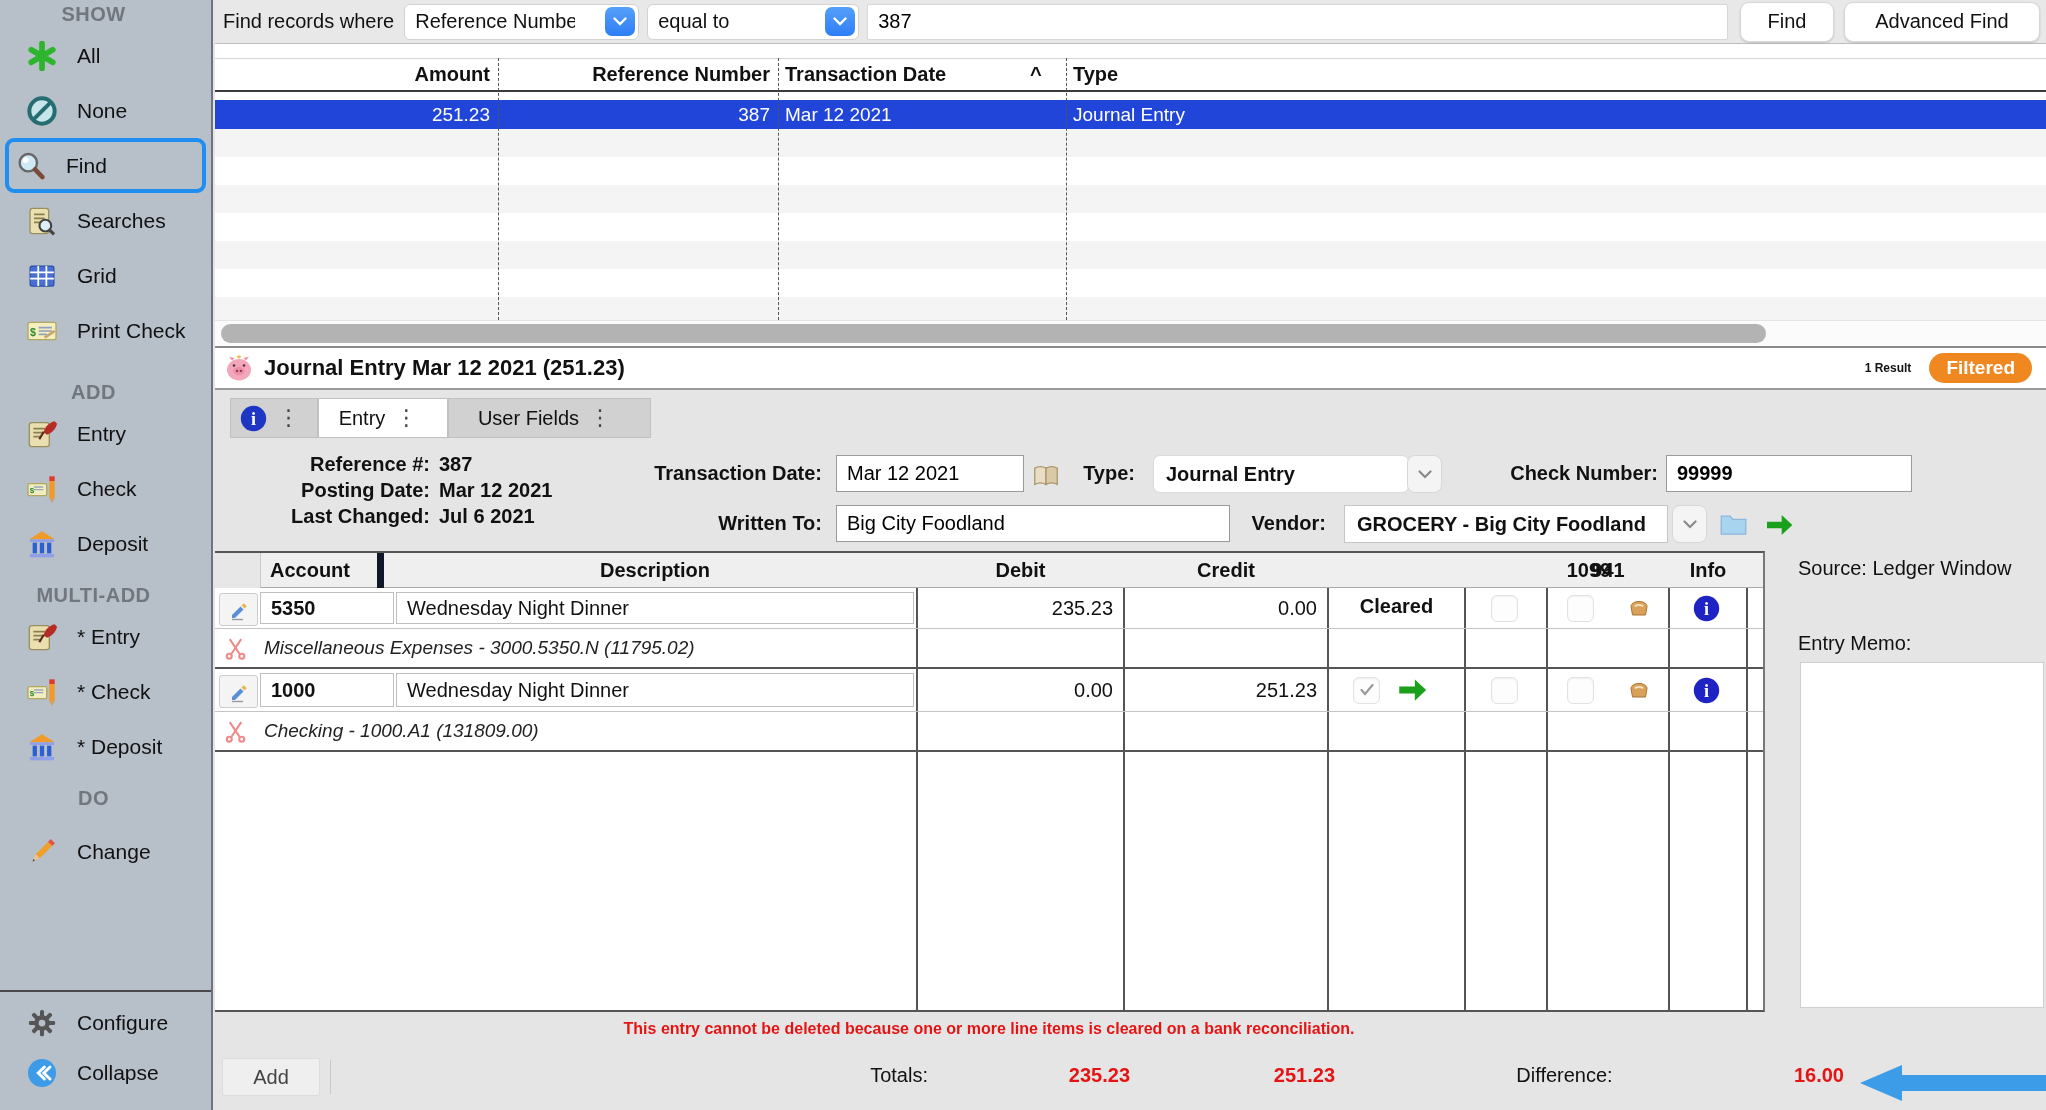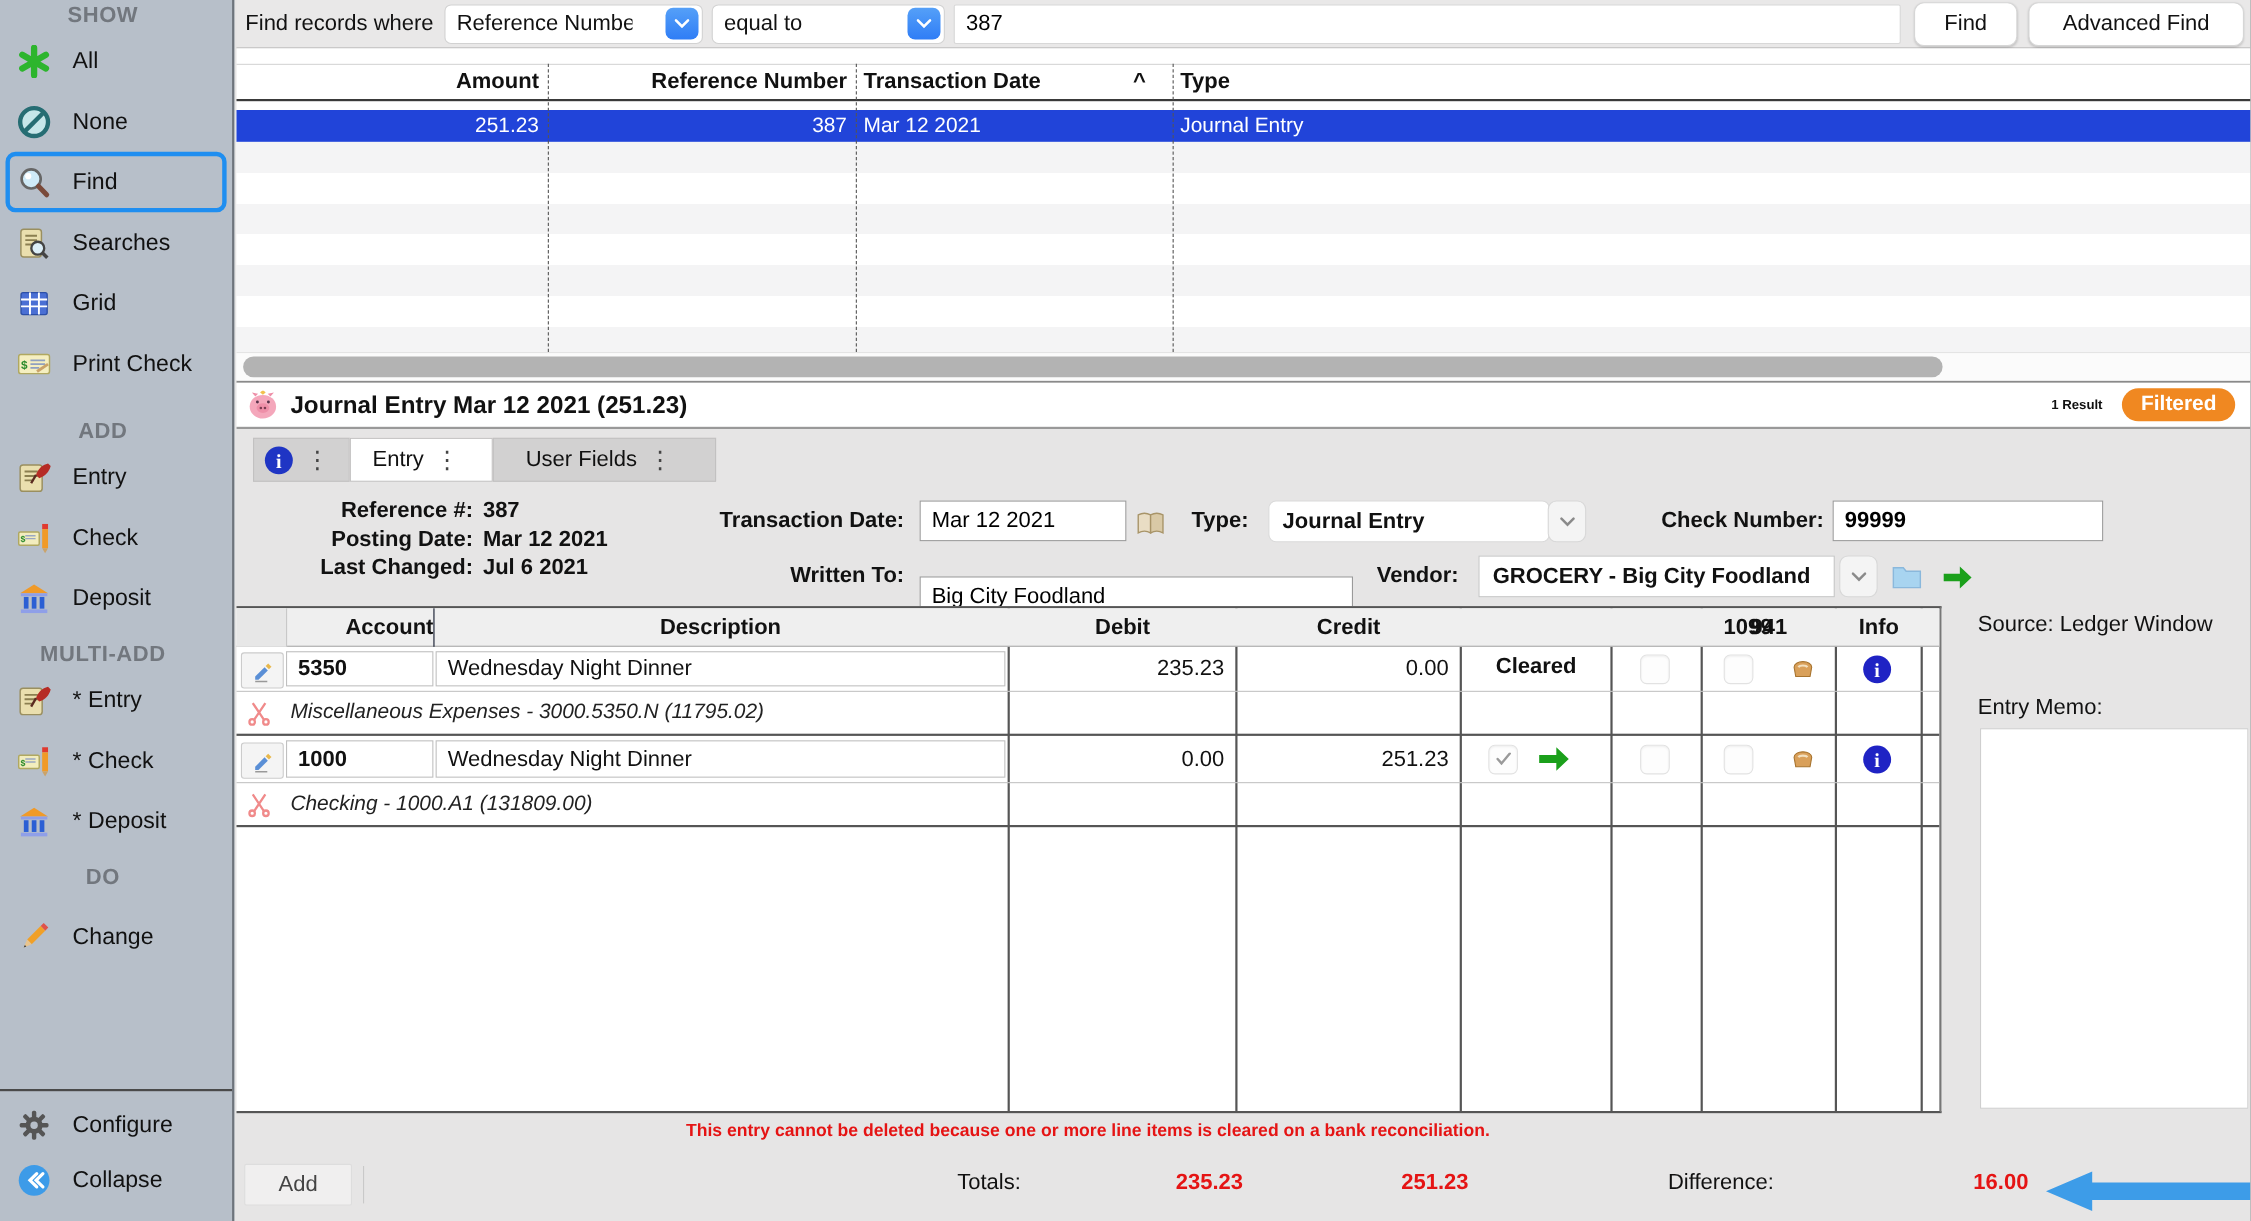--- a/index.html
+++ b/index.html
@@ -6,21 +6,21 @@
   .app{position:relative;width:2046px;height:1110px;background:#e6e5e5;
        font-family:"Liberation Sans",sans-serif;overflow:hidden;color:#111;}
   .abs{position:absolute;}
   svg{display:block;}
 
   
   .sidebar{position:absolute;left:0;top:0;width:213px;height:1110px;background:#b7bfc9;
            border-right:2px solid #6e747c;box-sizing:border-box;}
   .sb-header{height:28px;line-height:28px;text-align:center;color:#72777e;font-weight:bold;
              font-size:20px;letter-spacing:.5px;padding-right:24px;}
-  .sb-item{height:55px;display:flex;align-items:center;padding-left:14px;font-size:21px;cursor:default;}
+  .sb-item{height:55px;display:flex;align-items:center;padding-left:14px;font-size:21px;cursor:default;margin-left:11px;}
   .sb-item .ic{width:34px;height:34px;flex:0 0 34px;display:flex;align-items:center;justify-content:center;}
   .sb-item .lb{margin-left:18px;white-space:nowrap;}
   .sb-item.selected{border:4px solid #1f8ef0;border-radius:9px;margin:0 5px;height:47px;padding-left:5px;}
   .sb-footer{position:absolute;left:0;right:0;bottom:0;height:112px;border-top:2px solid #4a4a4a;padding-top:6px;}
   .mt10{margin-top:10px;}.mt20{margin-top:20px;}.mt12{margin-top:12px;}
 
   
   .find-bar{position:absolute;left:215px;top:0;width:1831px;height:44px;background:#e9e8e8;
             border-bottom:1px solid #bdbdbd;display:flex;align-items:center;box-sizing:border-box;}
   .fb-label{font-size:20px;margin:0 10px 0 8px;white-space:nowrap;}
@@ -424,21 +424,21 @@
       </div>
     <div class="chev-btn" style="left:1192px;top:65px;">
       <svg viewBox="0 0 14 9" width="14" height="9">
           <path d="M1.5 1.5L7 7l5.5-5.5" stroke="#8a8a8a" stroke-width="2.2" fill="none" stroke-linecap="round"></path>
         </svg>
       </div>
     <div class="lab" style="left:1270px;top:72px;width:173px;">Check Number:</div>
     <input class="tinput" style="left: 1451px; top: 65px; width: 246px; font-weight: 600;" value="99999">
 
     <div class="lab" style="left:450px;top:122px;width:157px;">Written To:</div>
-    <input class="tinput" style="left: 621px; top: 115px; width: 394px; margin-top: 19px;" value="Big City Foodland">
+    <input class="tinput" style="left: 621px; top: 115px; width: 394px;" value="Big City Foodland">
     <div class="lab" style="left:1020px;top:122px;width:91px;">Vendor:</div>
     <div class="selbox sharp" style="left:1129px;top:115px;width:324px;">
         <span>GROCERY - Big City Foodland</span>
       </div>
     <div class="chev-btn" style="left:1457px;top:115px;">
       <svg viewBox="0 0 14 9" width="14" height="9">
           <path d="M1.5 1.5L7 7l5.5-5.5" stroke="#8a8a8a" stroke-width="2.2" fill="none" stroke-linecap="round"></path>
         </svg>
       </div>
     <span class="abs" style="left:1503px;top:119px;">
@@ -457,21 +457,21 @@
       <div class="g-line" style="left:701px;"></div>
       <div class="g-line" style="left:908px;"></div>
       <div class="g-line" style="left:1112px;"></div>
       <div class="g-line" style="left:1249px;"></div>
       <div class="g-line" style="left:1331px;"></div>
       <div class="g-line" style="left:1453px;"></div>
       <div class="g-line" style="left:1531px;"></div>
 
       <div class="g-header">
         <div style="position:absolute;left:0;top:0;width:45px;height:35px;background:#e7e7e7;border-right:1px solid #c8c8c8;"></div>
-        <div class="g-h" style="left:45px;width:134px;border-right:1px solid #0f172a;justify-content:flex-end;">
+        <div class="g-h" style="left:28px;width:134px;border-right:7px solid #0f172a;">
             <span>Account</span>
           </div>
         <div class="g-h" style="left:179px;width:522px;">
             <span>Description</span>
           </div>
         <div class="g-h" style="left:703px;width:205px;">
             <span>Debit</span>
           </div>
         <div class="g-h" style="left:910px;width:202px;">
             <span>Credit</span>

